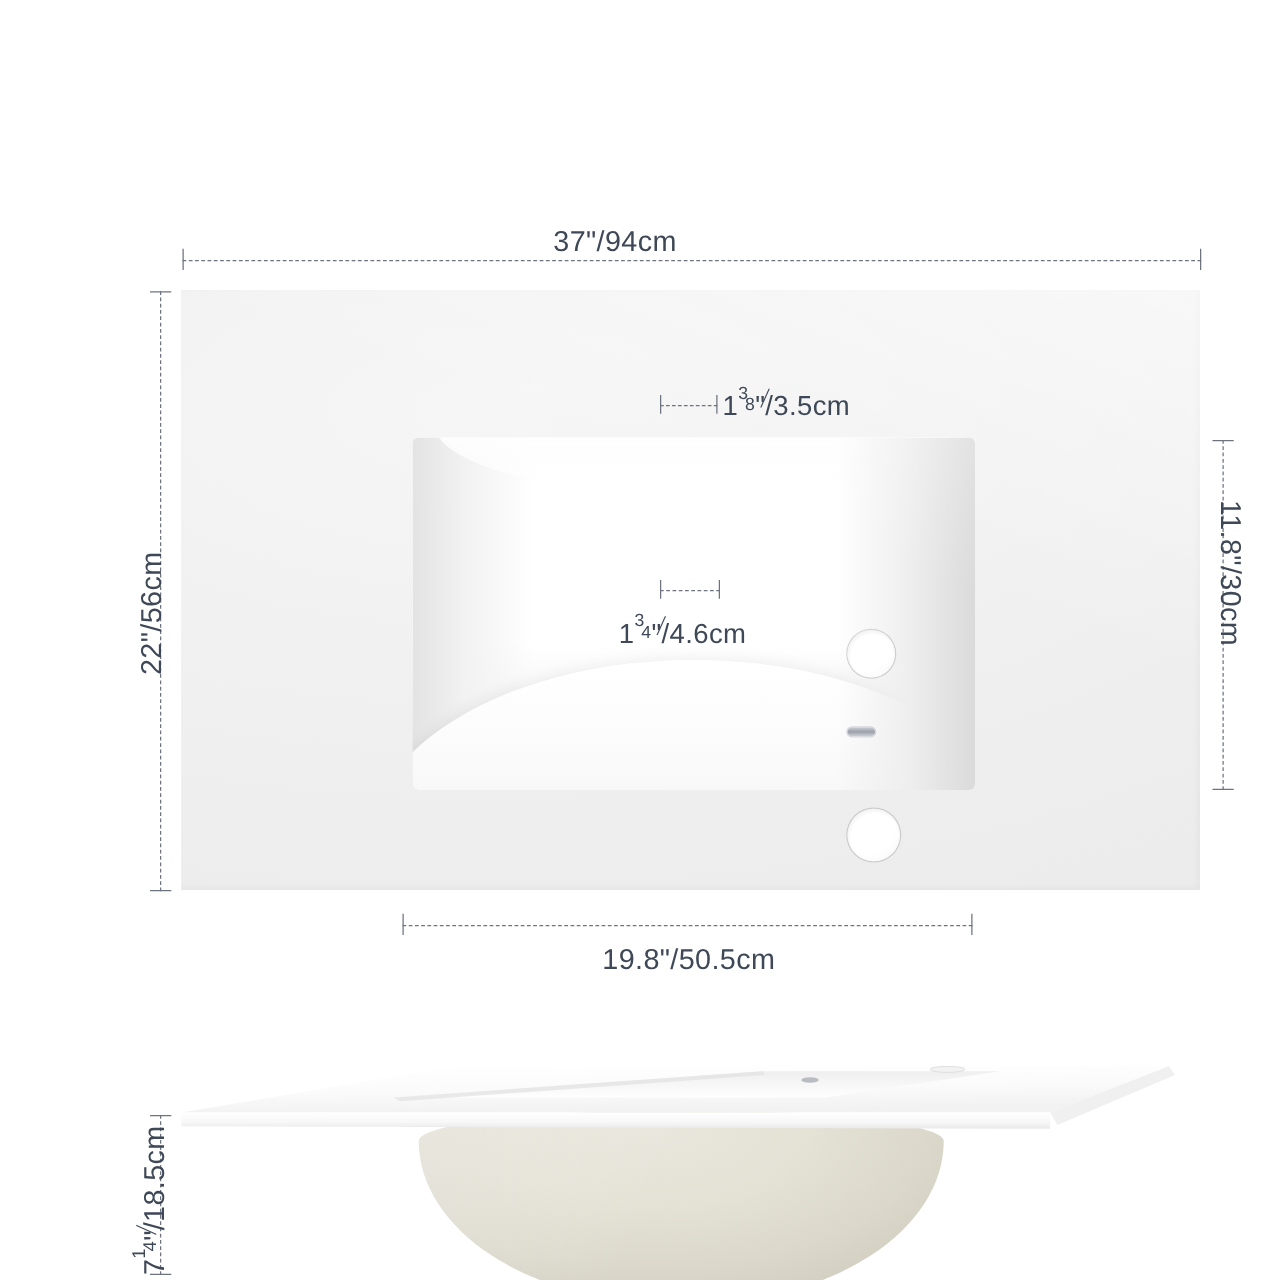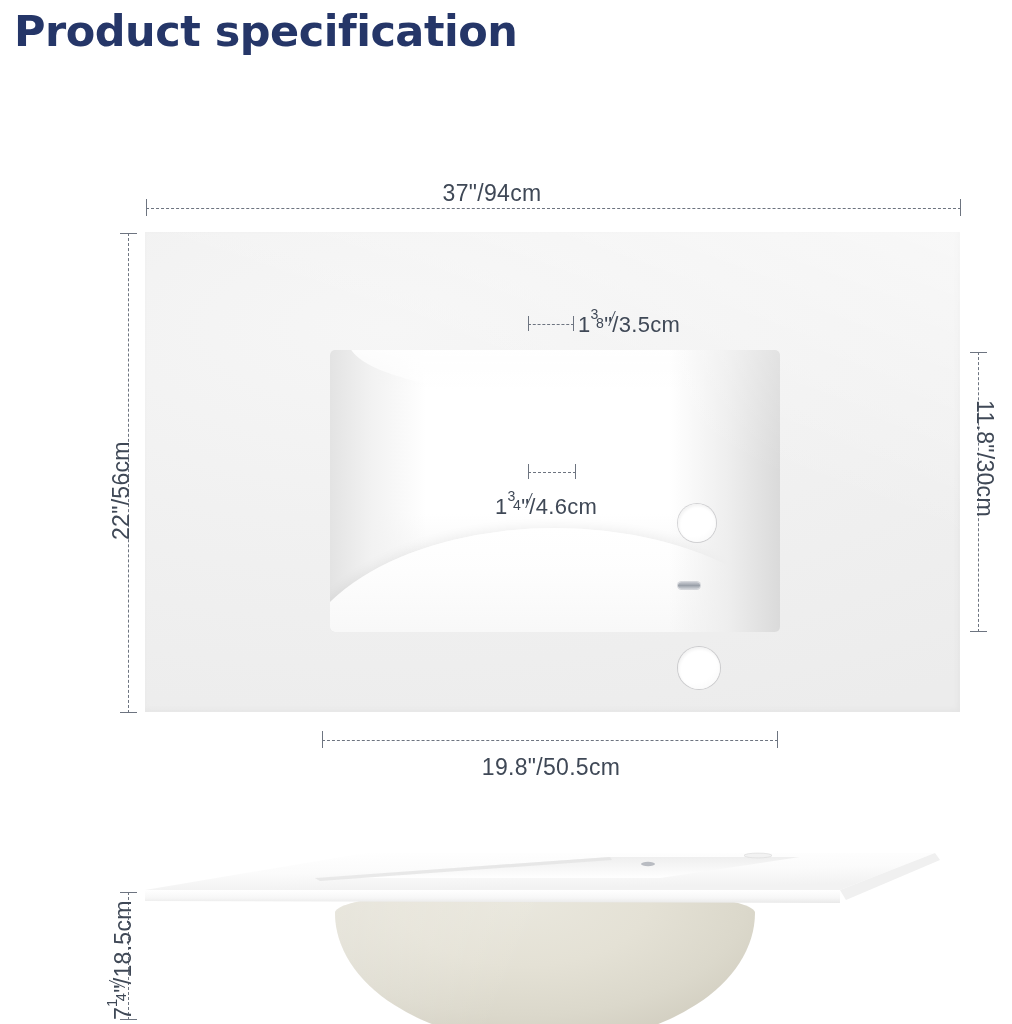--- a/index.html
+++ b/index.html
@@ -244,21 +244,20 @@
   }
 
   
   .dim-group { position: absolute; }
 </style>
 </head>
 <body>
 
 <div id="page">
 
-  <div id="title">Product specification</div>
 
   <div id="top-view">
     <div id="basin">
       <div id="basin-top-shine"></div>
       <div id="basin-bottom-curve"></div>
     </div>
     <div class="hole" id="faucet-hole"></div>
     <div id="overflow-slot"></div>
     <div class="hole" id="drain-hole"></div>
   </div>

